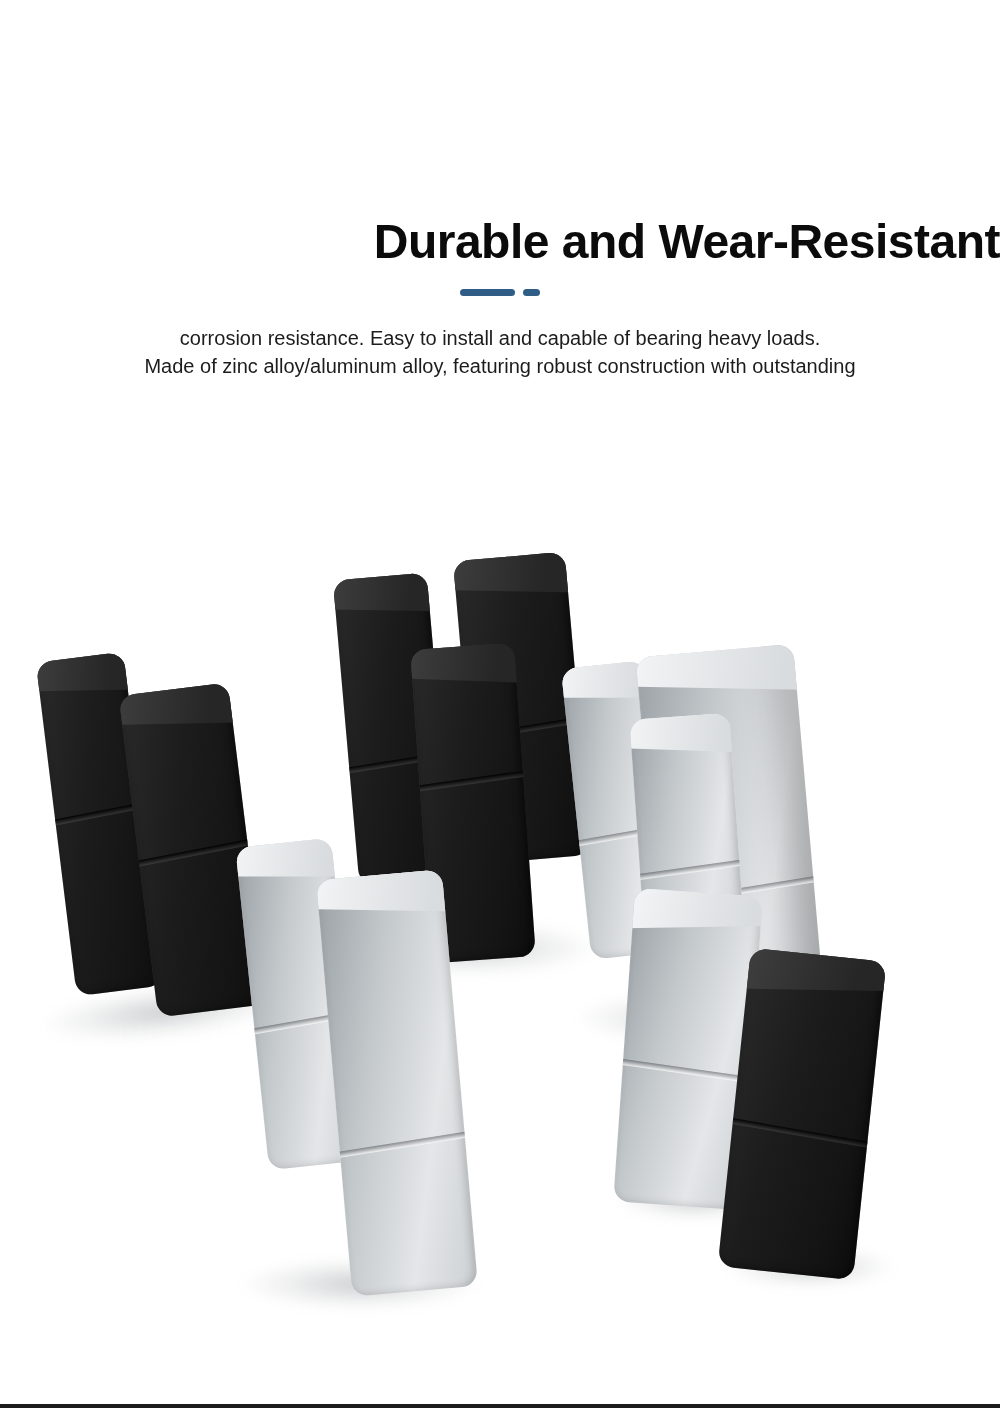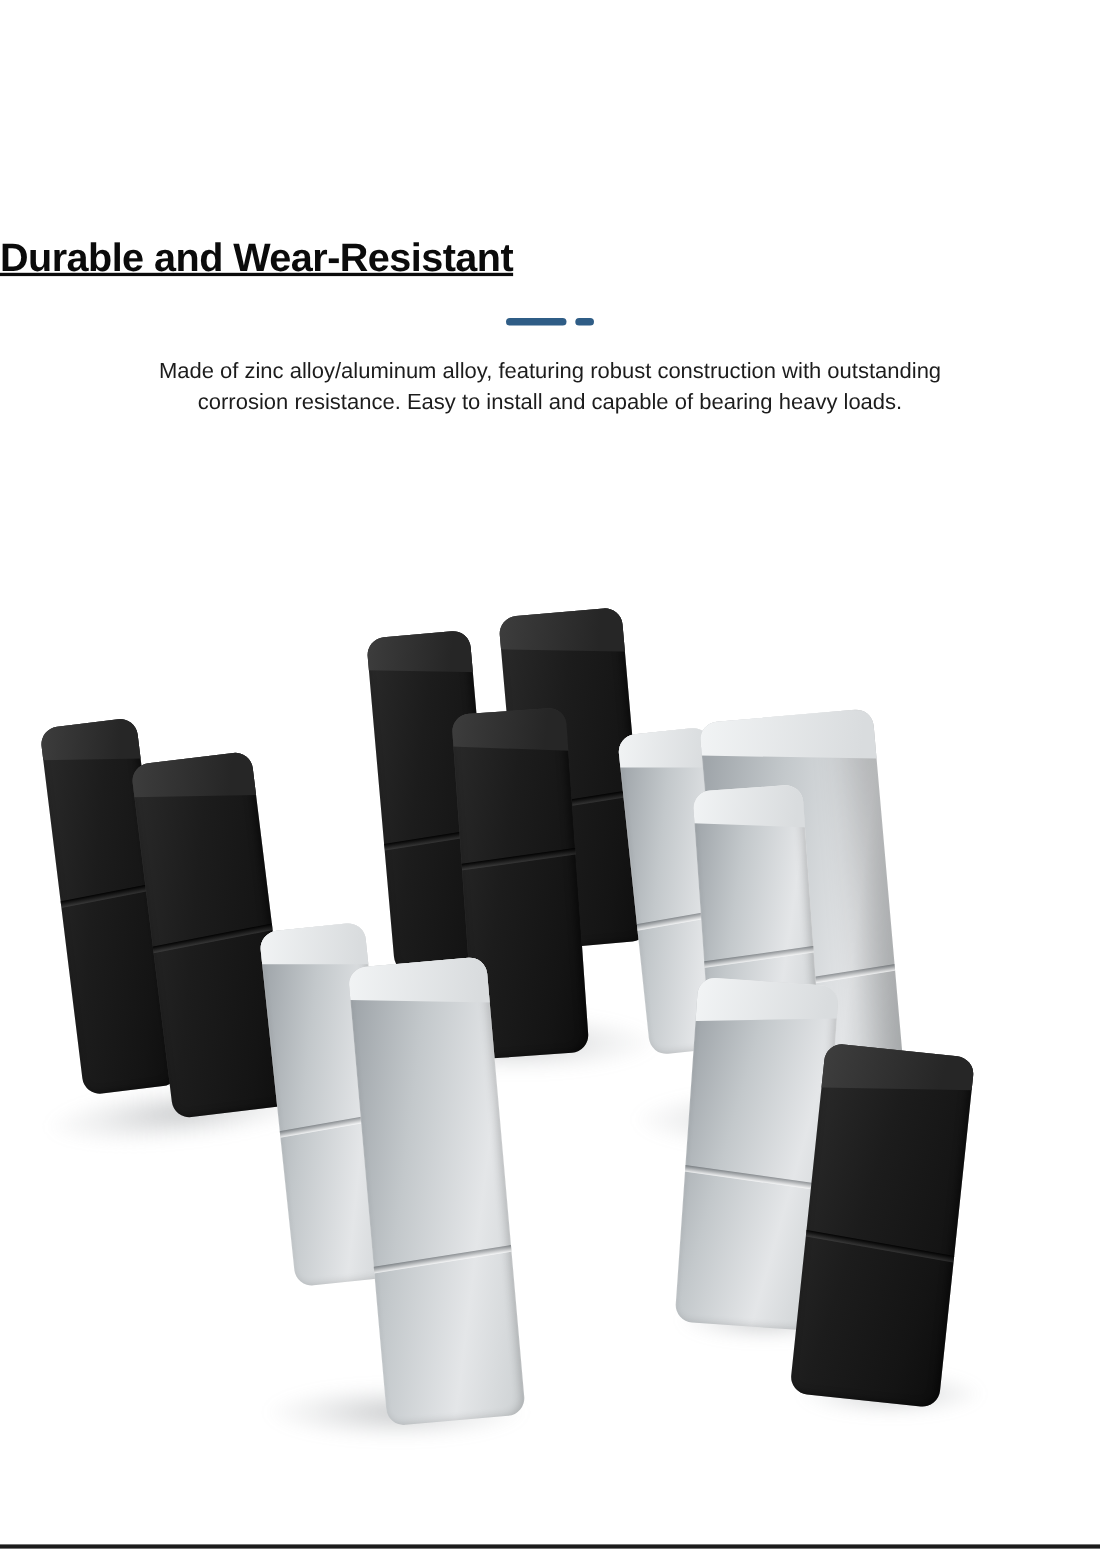--- a/index.html
+++ b/index.html
@@ -8,26 +8,25 @@
     position: relative;
     overflow: hidden;
     background: var(--page-bg, #ffffff);
     font-family: "Liberation Sans", "DejaVu Sans", sans-serif;
   }
 
   
   .headline {
     position: absolute;
     left: 0; top: 186px; width: 1000px;
-    text-align: left;
-    font-size: 36px; line-height: 48px;
+    text-align: right;
+    font-size: 48px; line-height: 48px;
     font-weight: 700;
     letter-spacing: -0.5px;
     color: var(--ink, #0b0b0b);
-    text-decoration: underline;
   }
   .divider {
     position: absolute;
     left: 0; top: 289px; width: 1000px;
     display: flex; justify-content: center; align-items: center;
     gap: 8px;
   }
   .dash { height: 7px; border-radius: 4px; background: var(--accent, #2f5d86); }
   .dash-long  { width: 55px; }
   .dash-short { width: 17px; }
@@ -114,22 +113,22 @@
 <body>
 
 <h1 class="headline">Durable and Wear-Resistant</h1>
 
 <div class="divider">
   <span class="dash dash-long"></span>
   <span class="dash dash-short"></span>
 </div>
 
 <div class="descr">
+  <div>corrosion resistance. Easy to install and capable of bearing heavy loads.</div>
   <div>Made of zinc alloy/aluminum alloy, featuring robust construction with outstanding</div>
-  <div>corrosion resistance. Easy to install and capable of bearing heavy loads.</div>
 </div>
 
 <div class="photo" role="img" aria-label="Six zinc-alloy lift-off hinges in matte black and silver finishes arranged on a white surface">
 
   <div class="shadow sA"></div>
   <div class="shadow sB"></div>
   <div class="shadow sC"></div>
   <div class="shadow sD"></div>
   <div class="shadow sE"></div>
   <div class="shadow sF"></div>

